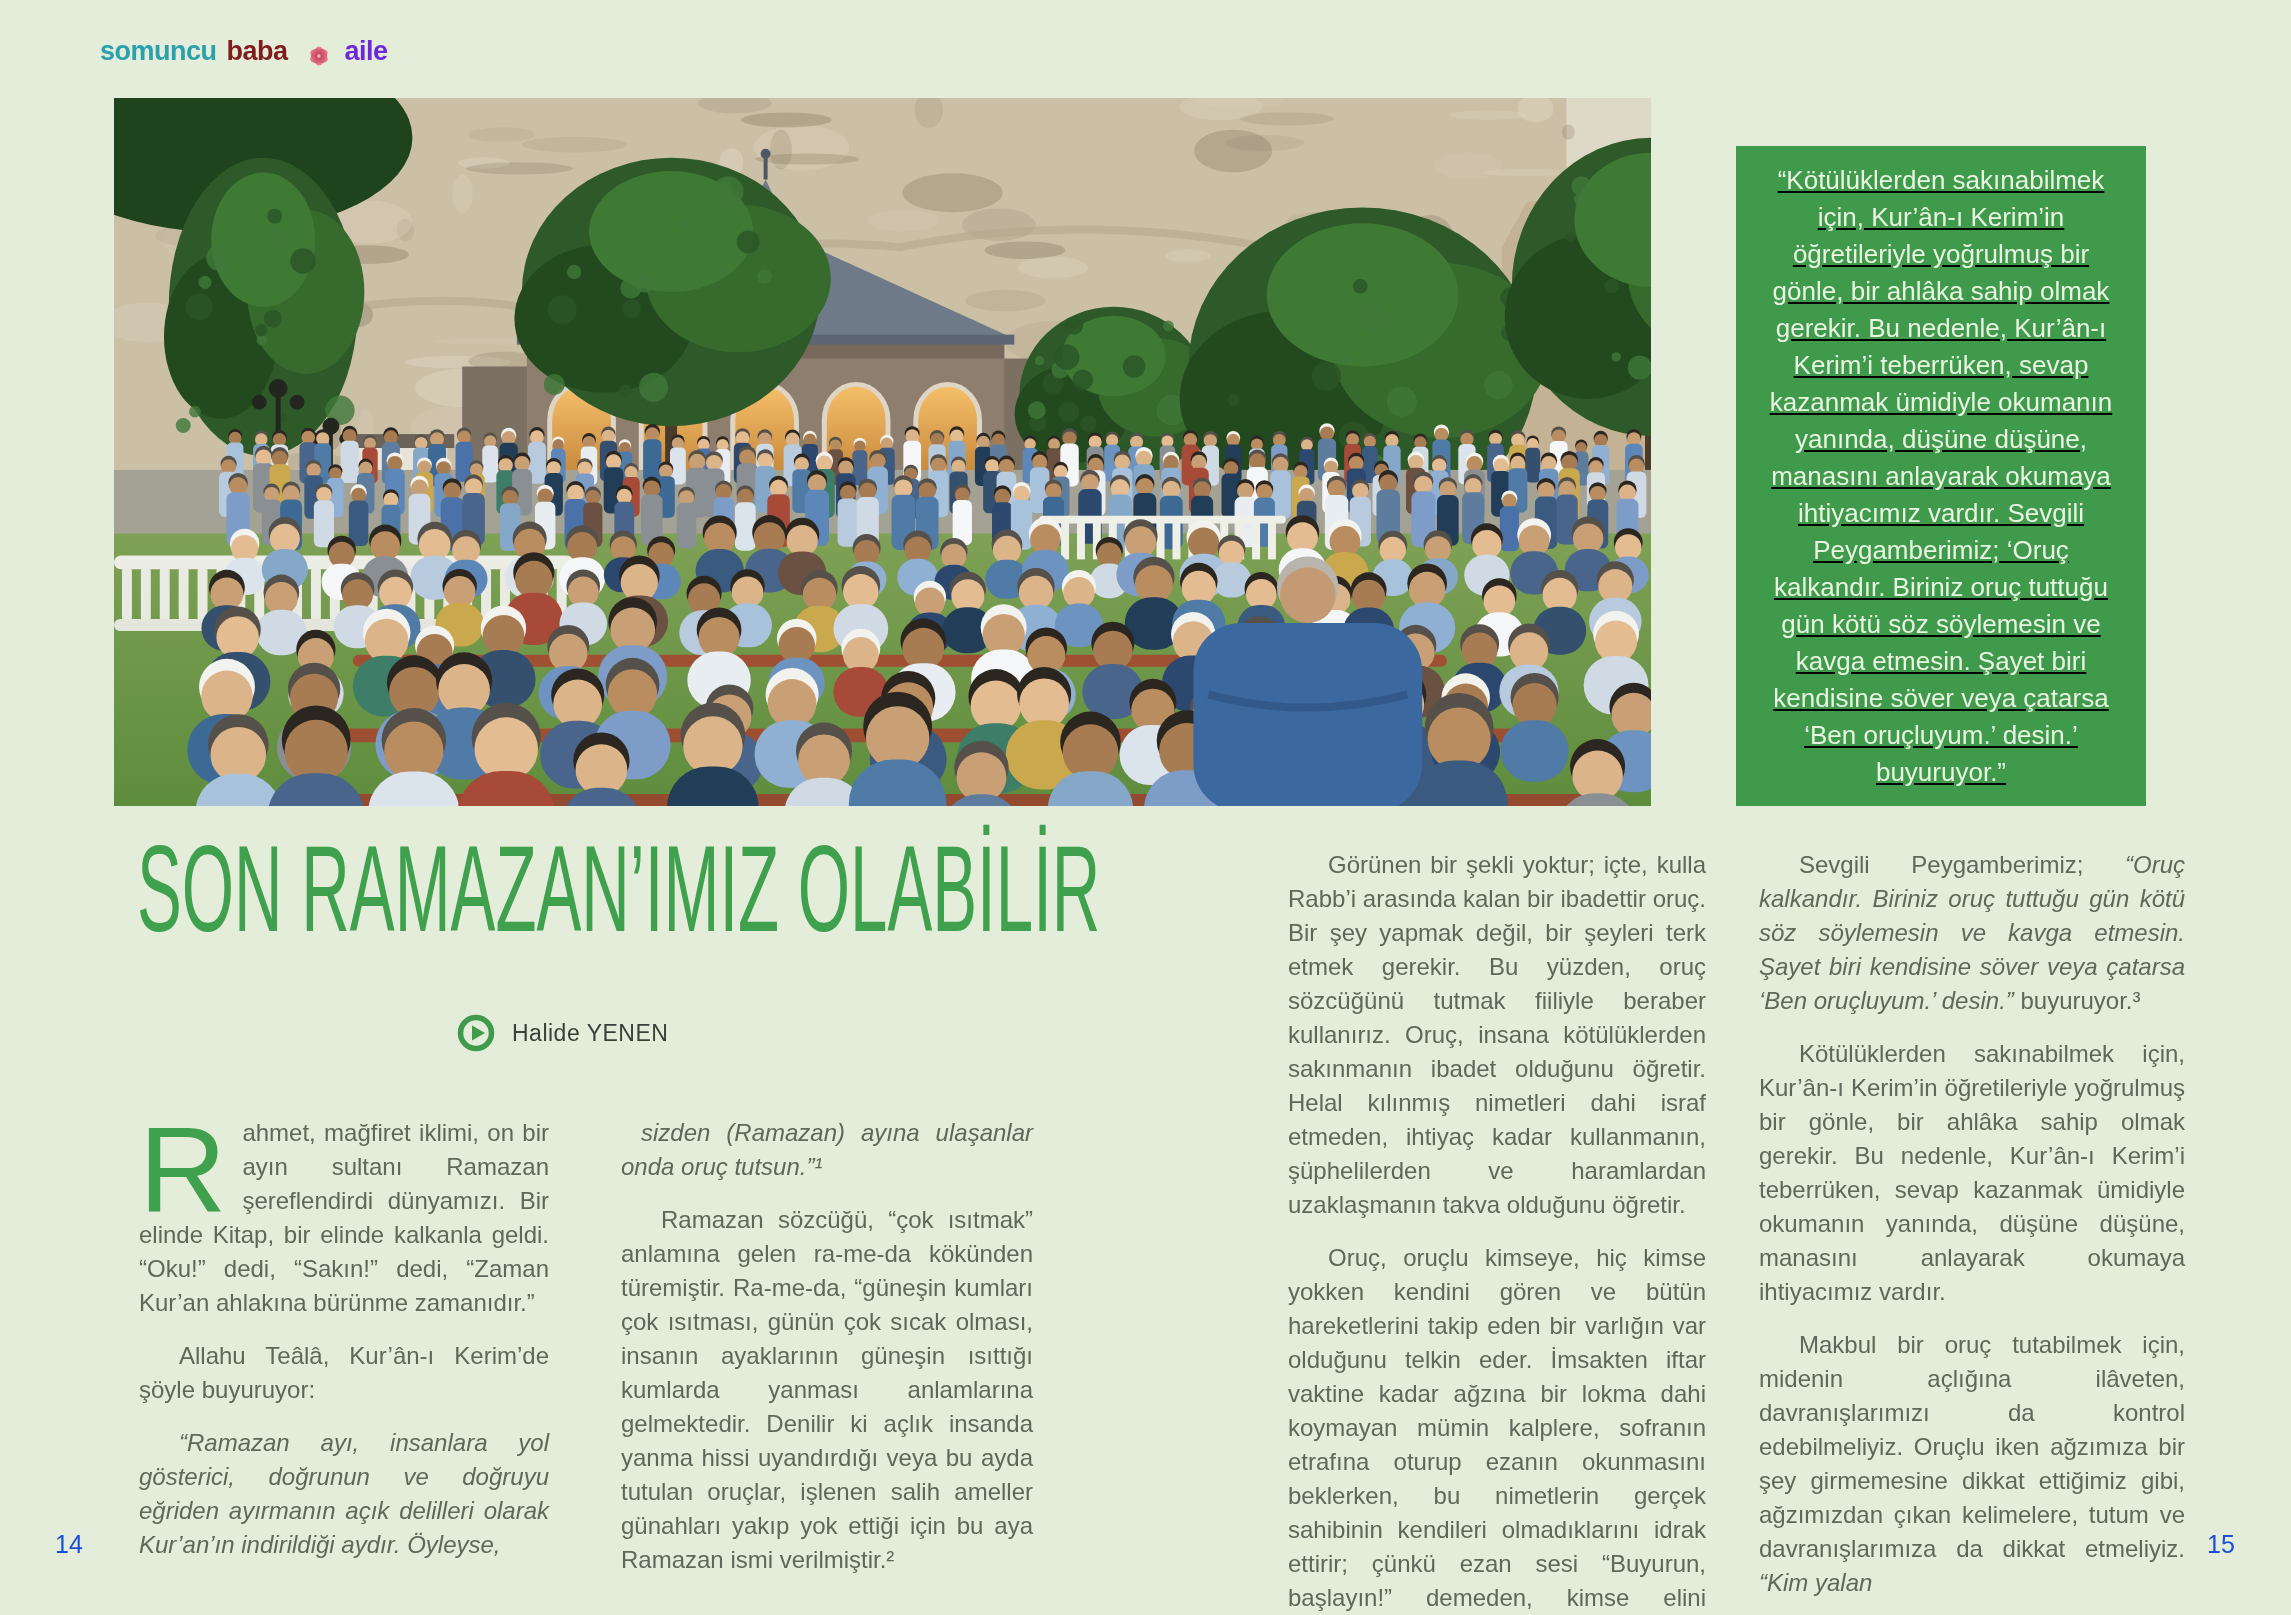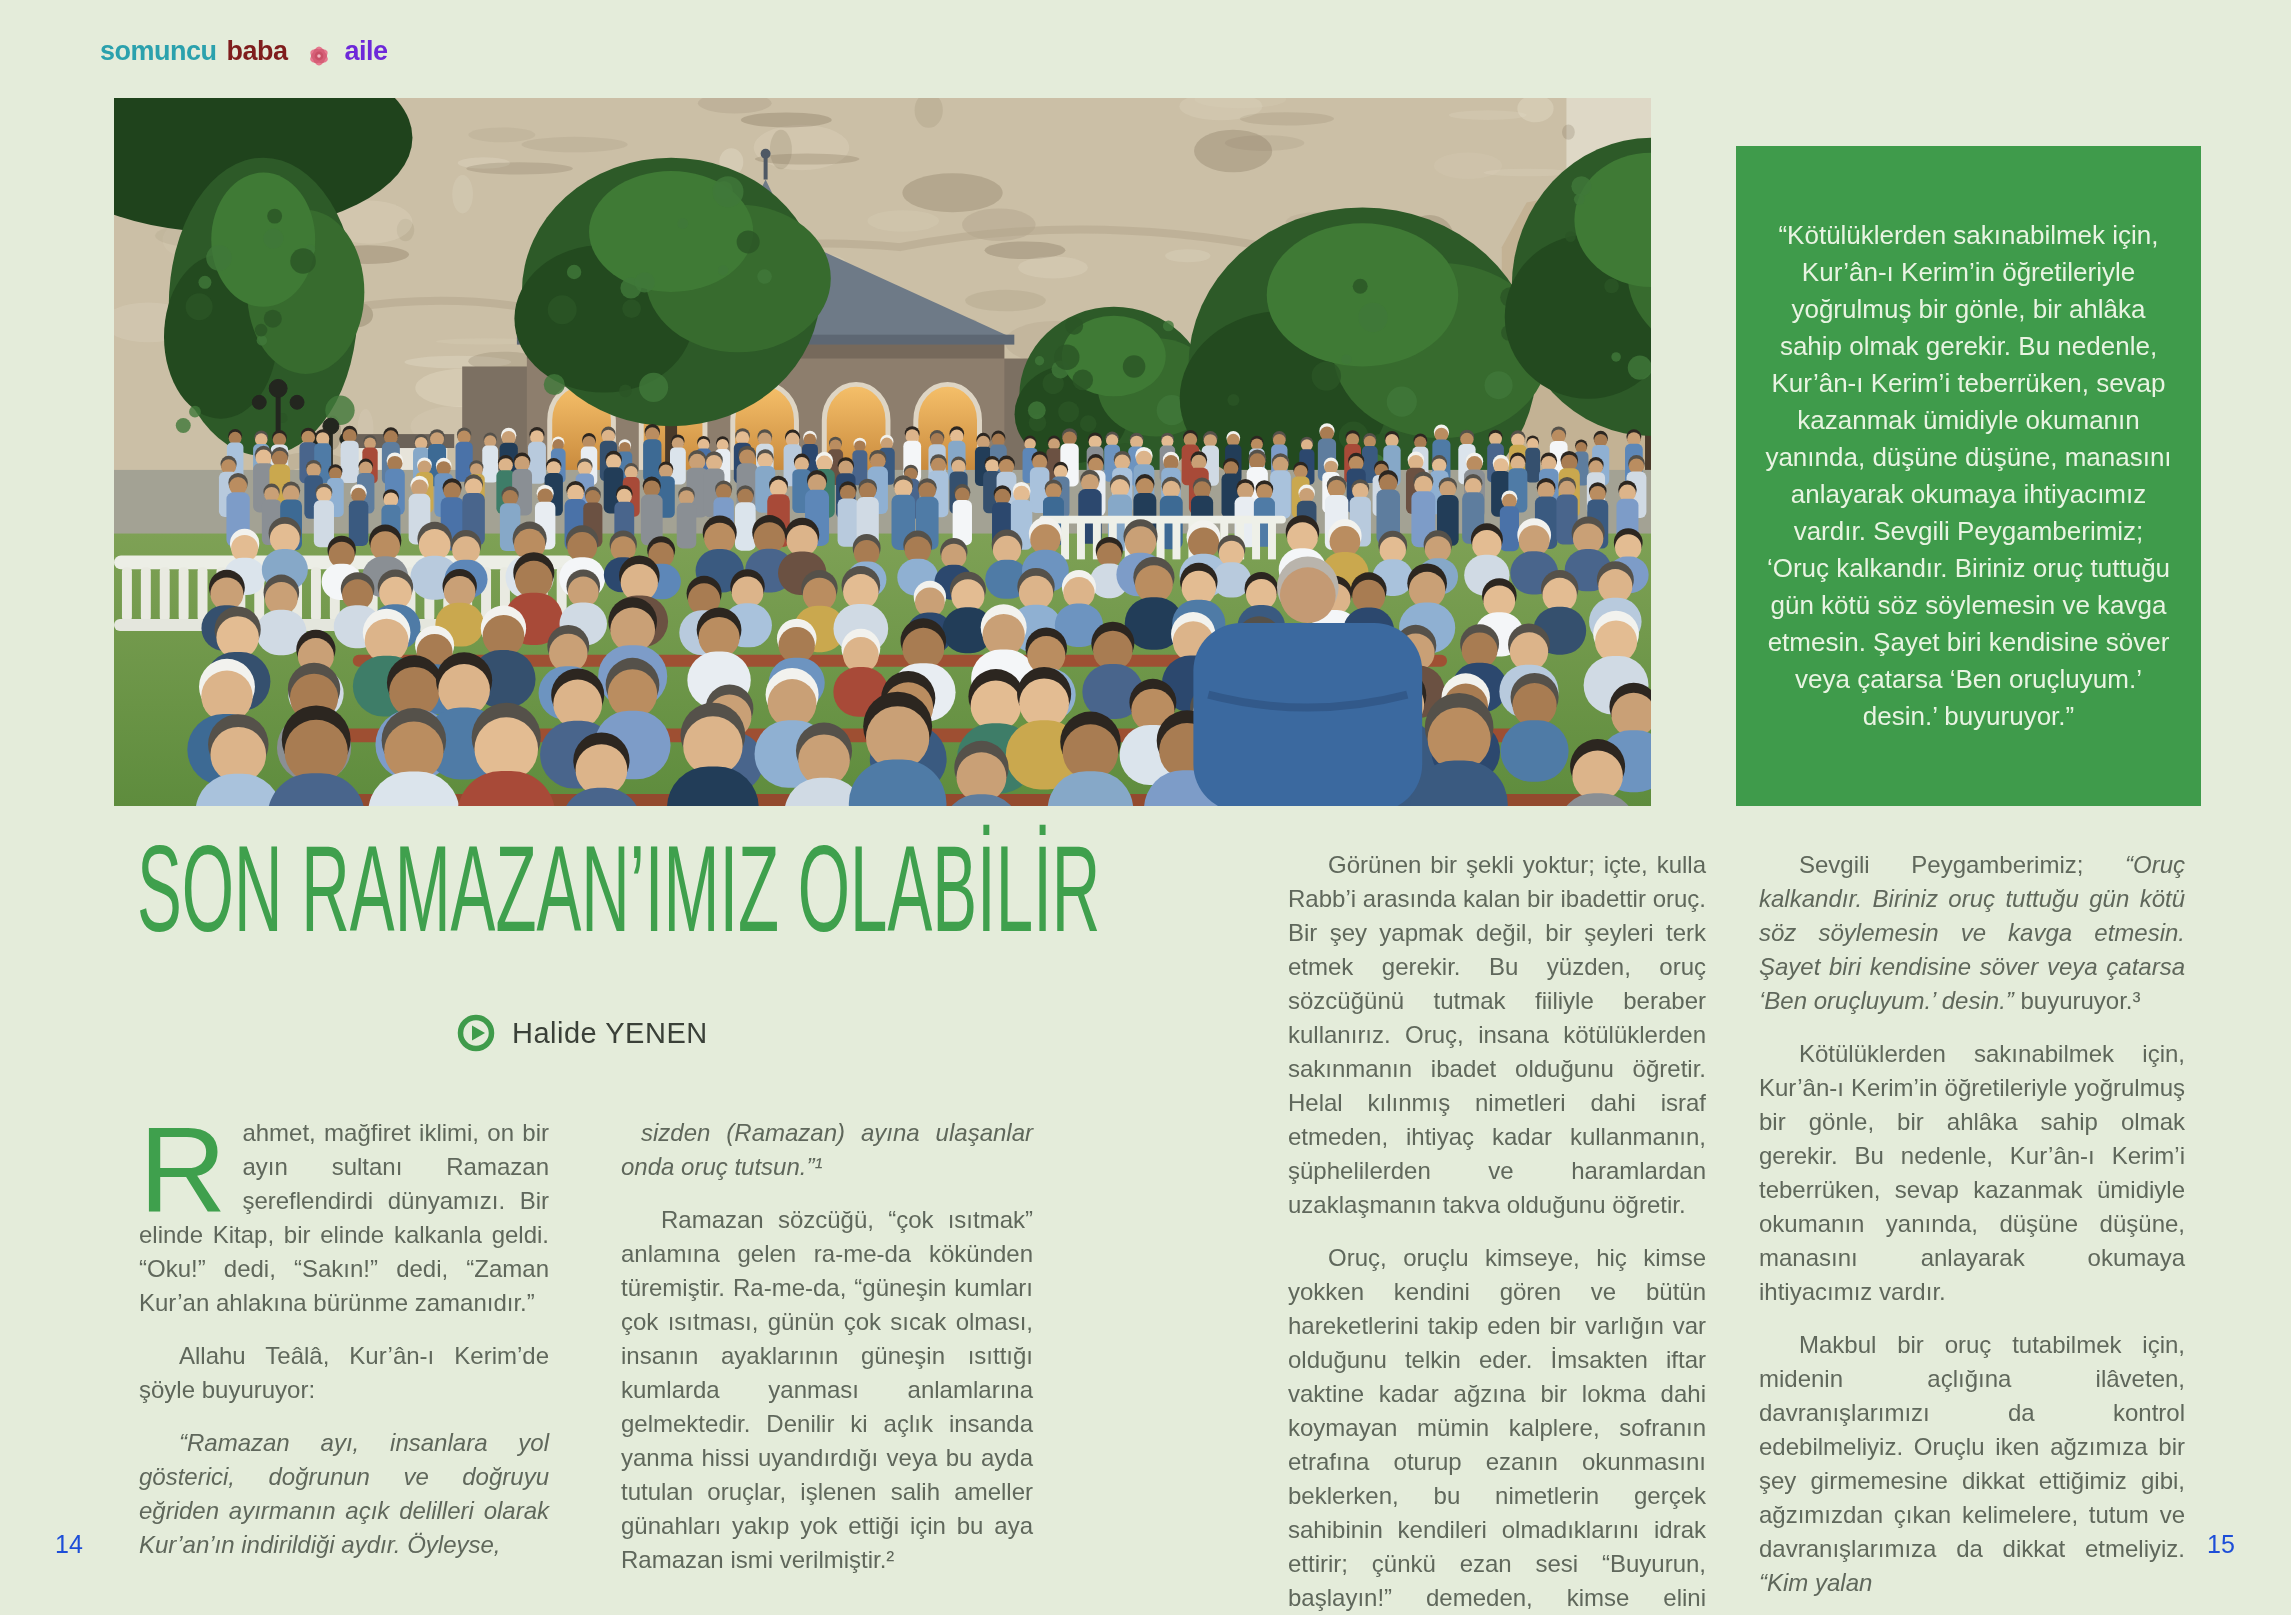--- a/index.html
+++ b/index.html
@@ -14,32 +14,32 @@
   .lg-teal{color:#2ba1ad;}
   .lg-gray{color:#7f1d1d;}
   .lg-rose{color:#6d28d9;font-size:33px;font-weight:bold;margin-left:0;}
   .flower{width:32px;height:32px;align-self:center;position:relative;top:4px;margin-left:5px;}
 
   
   .photo{position:absolute;left:114px;top:98px;width:1537px;height:708px;overflow:hidden;background:#cbbfa6;}
   .photo svg{display:block;width:100%;height:100%;}
 
   
-  .quote-box{position:absolute;left:1736px;top:146px;width:465px;height:660px;background:#3f9b4b;
-             display:flex;align-items:center;justify-content:flex-end;box-sizing:border-box;padding:30px 26px;}
+  .quote-box{position:absolute;left:1736px;top:146px;width:410px;height:660px;background:#3f9b4b;
+             display:flex;align-items:center;justify-content:flex-end;box-sizing:border-box;padding:30px 26px;text-decoration:underline;}
   .quote-box p{margin:0;color:#e9f4e2;font-size:26px;line-height:37px;text-align:center;font-weight:400;}
 
   
   .title{position:absolute;left:137px;top:836px;margin:0;font-weight:400;color:#3fa04d;
          font-size:84px;line-height:84px;white-space:nowrap;}
   .title span{display:inline-block;transform:scale(0.80,1.45);transform-origin:0 22%;letter-spacing:0px;}
 
   .byline{position:absolute;left:456px;top:1013px;display:flex;align-items:center;gap:16px;}
   .play{width:40px;height:40px;}
-  .author{font-size:29px;color:#3a4038;letter-spacing:0.5px;}
+  .author{font-size:23px;color:#3a4038;letter-spacing:0.5px;}
 
   
   .col{position:absolute;color:#5f675b;font-size:24px;line-height:34px;text-align:justify;}
   .col p{margin:0 0 19px 0;}
   .col p.indent{text-indent:40px;}
   .col p.small-indent{text-indent:20px;}
   .italic{font-style:italic;}
   .col1{left:139px;top:1116px;width:410px;}
   .col2{left:573px;top:1116px;width:412px;margin-left:48px;}
   .col3{left:1288px;top:848px;width:418px;}

